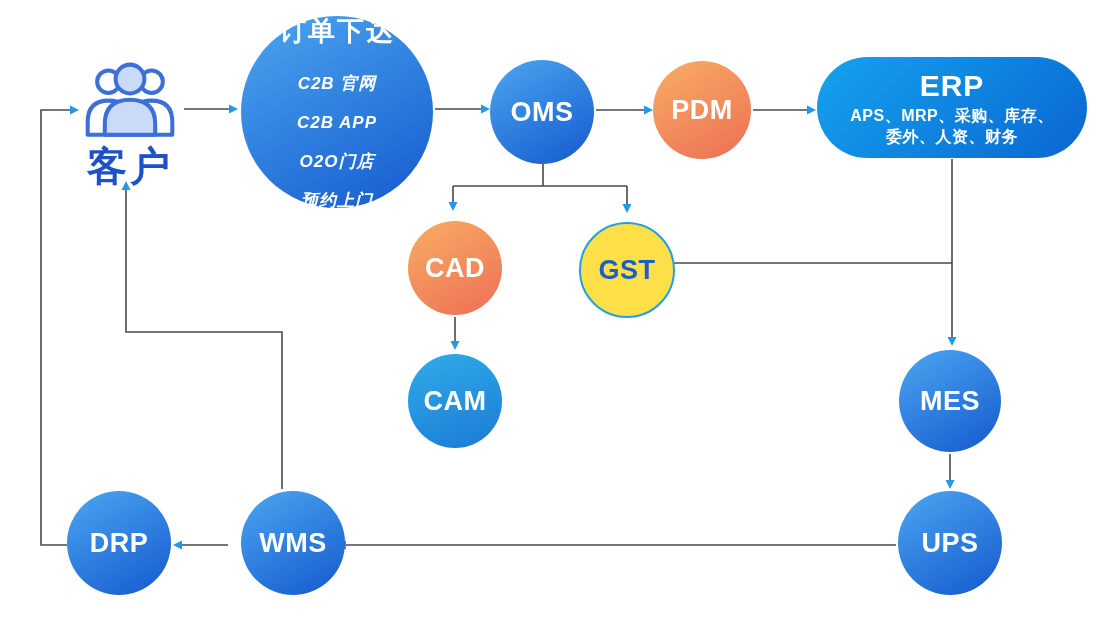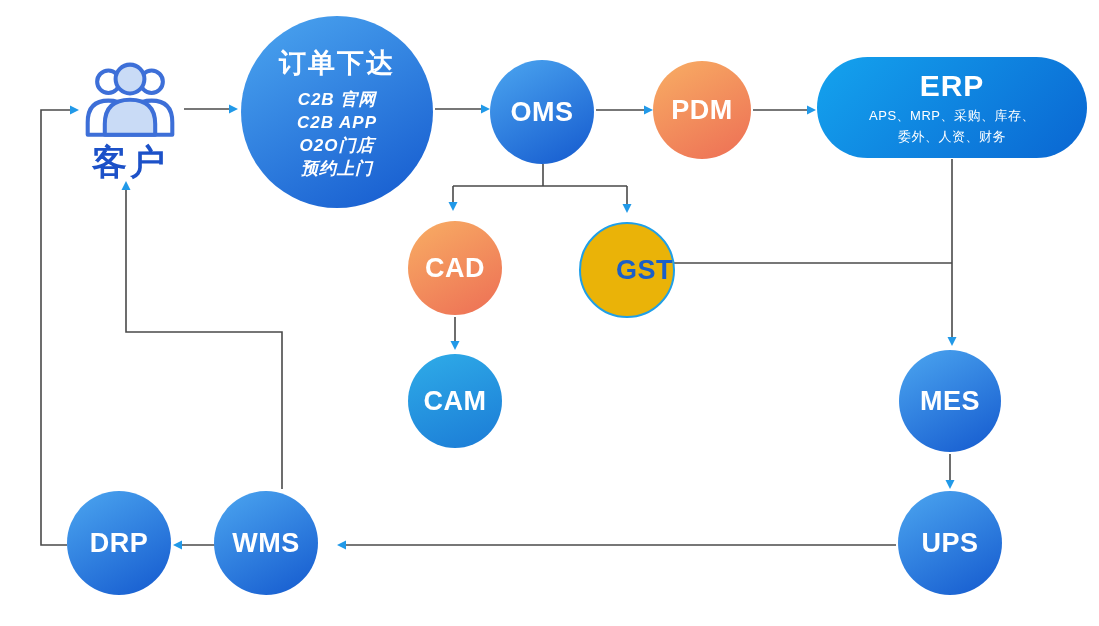--- a/index.html
+++ b/index.html
@@ -7,39 +7,39 @@
     position:relative;width:1099px;height:626px;background:#ffffff;overflow:hidden;
     font-family:"Liberation Sans",sans-serif;
   }
   
   #connectors{position:absolute;left:0;top:0;width:1099px;height:626px;}
   .cline{stroke:var(--line-gray,#4a4a4a);stroke-width:1.6;fill:none;}
   .ahead{fill:var(--arrow-blue,#2199e8);stroke:none;}
   
   .node{position:absolute;display:flex;flex-direction:column;align-items:center;justify-content:center;
         text-align:center;box-sizing:border-box;}
-  .circle{border-radius:50%;}
+  .circle{border-radius:50%;gap:16px;}
   .blue{background:linear-gradient(150deg,var(--blue-light,#4ca6f0) 0%,var(--blue-dark,#1459ce) 100%);}
   .cyan{background:linear-gradient(160deg,var(--cyan-light,#2face8) 0%,var(--cyan-dark,#1b7bd6) 100%);}
   .orange{background:linear-gradient(150deg,var(--orange-light,#f8ae64) 0%,var(--orange-dark,#ed6e55) 100%);}
   .pill{border-radius:51px;background:linear-gradient(135deg,var(--erp-light,#14a3ee) 0%,var(--erp-dark,#0a66d2) 100%);}
-  .gst{background:#eab308;border:2.5px solid var(--gst-border,#1f9fe8);align-items:flex-end;}
+  .gst{background:#fde047;border:2.5px solid var(--gst-border,#1f9fe8);}
   .node-label{color:#ffffff;font-weight:700;font-size:27px;letter-spacing:.5px;}
   .gst .node-label{color:var(--gst-text,#1b5fc8);}
   .order-title{color:#fff;font-weight:700;font-size:27px;letter-spacing:2px;margin-bottom:7px;}
   .order-ch{color:#fff;font-weight:700;font-size:17px;line-height:23px;letter-spacing:1px;font-style:italic;}
   .erp-title{color:#fff;font-weight:700;font-size:30px;letter-spacing:1px;margin-bottom:2px;}
-  .erp-sub{color:#fff;font-weight:400;font-size:13px;line-height:21px;letter-spacing:.5px;}
+  .erp-sub{color:#fff;font-weight:700;font-size:16px;line-height:21px;letter-spacing:.5px;}
   
   #customer{position:absolute;left:83px;top:56px;width:94px;display:flex;flex-direction:column;align-items:center;}
   #customer svg{width:90px;height:82px;}
   .cust-stroke{stroke:var(--customer-stroke,#3d6fd8);stroke-width:4.5;stroke-linejoin:round;stroke-linecap:round;}
   .cust-back{fill:#ffffff;}
   .cust-front{fill:var(--customer-fill,#c9dbf6);}
-  #customer-label{color:var(--label-blue,#1c51c8);font-weight:700;font-size:35px;letter-spacing:3px;margin-top:1px;}
+  #customer-label{color:var(--label-blue,#1c51c8);font-weight:700;font-size:40px;letter-spacing:3px;margin-top:1px;}
 </style>
 </head>
 <body>
 
 <div id="stage">
 
   <svg id="connectors" viewBox="0 0 1099 626">
     <g>
       <path class="cline" d="M67 545 H41 V110 H70"></path>
       <path class="cline" d="M184 109 H229"></path>
@@ -119,21 +119,21 @@
   </div>
 
   <div class="node circle blue" style="left:899px;top:350px;width:102px;height:102px;">
     <span class="node-label">MES</span>
   </div>
 
   <div class="node circle blue" style="left:898px;top:491px;width:104px;height:104px;">
     <span class="node-label">UPS</span>
   </div>
 
-  <div class="node circle blue" style="left:214px;top:491px;width:104px;height:104px;">
+  <div class="node circle blue" style="left:241px;top:491px;width:104px;height:104px;">
     <span class="node-label">WMS</span>
   </div>
 
   <div class="node circle blue" style="left:67px;top:491px;width:104px;height:104px;justify-content:center;">
     <span class="node-label">DRP</span>
   </div>
 
 </div>
 
 </body></html>

